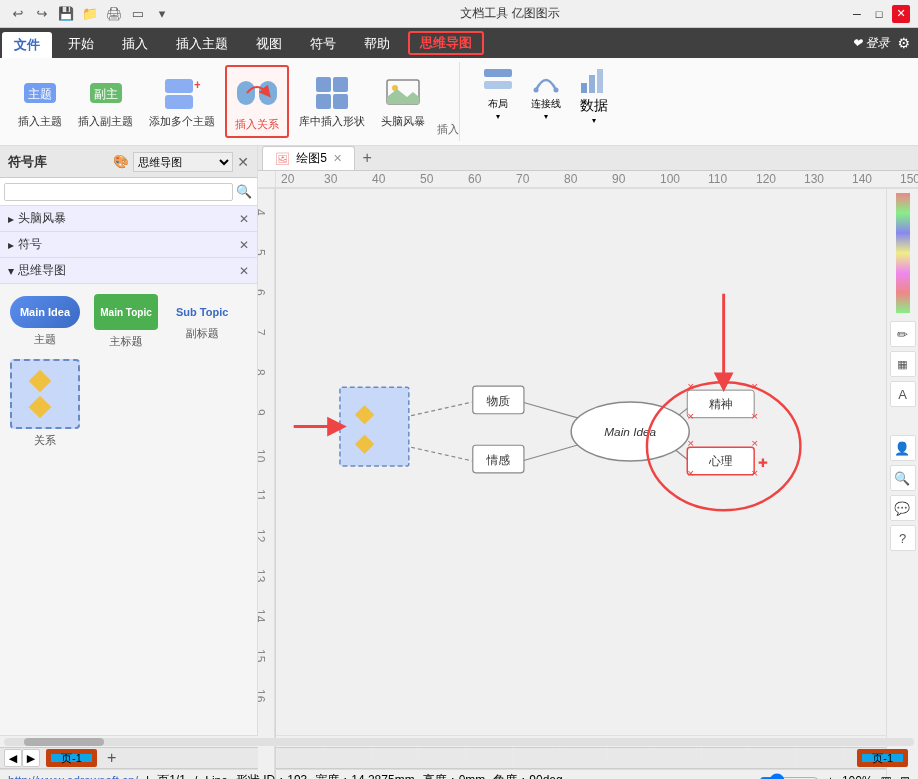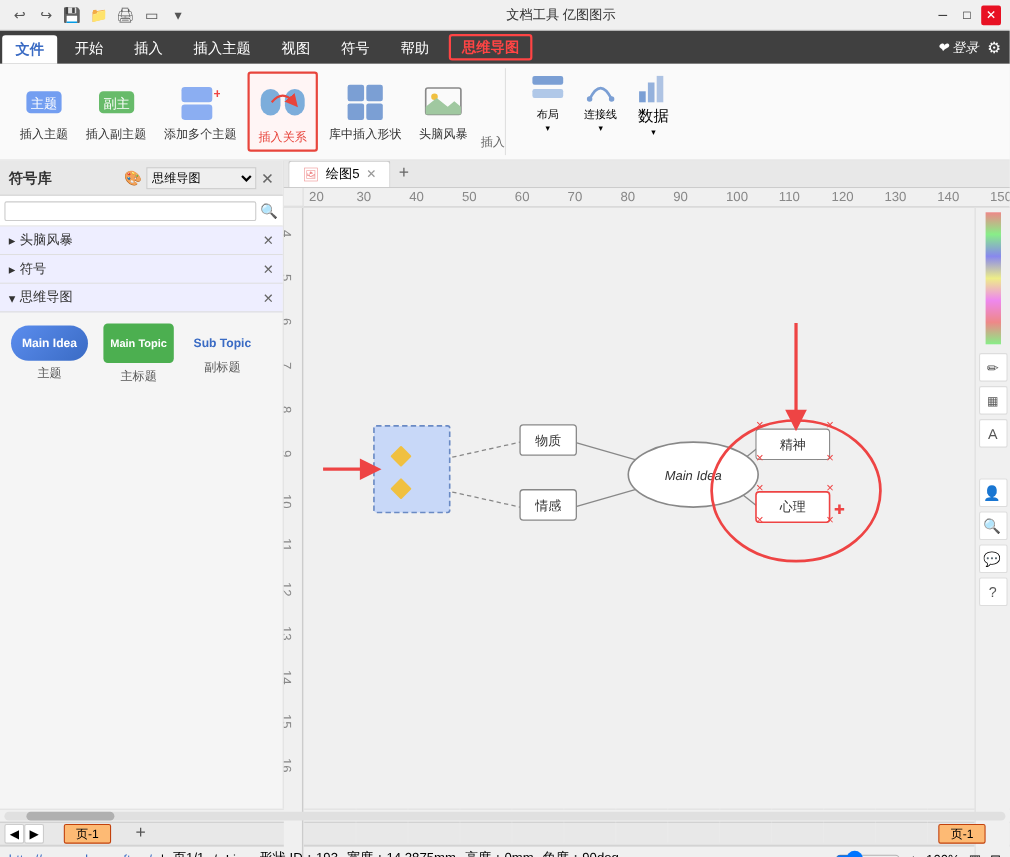--- a/index.html
+++ b/index.html
@@ -277,29 +277,29 @@
       border: 1px solid #ccc;
       border-radius: 2px;
       display: flex;
       align-items: center;
       justify-content: center;
       cursor: pointer;
       font-size: 11px;
     }
     .page-tab {
       height: 18px;
-      background: #fdba74;
-      border: 1px solid #c2410c;
+      background: #0ea5e9;
+      border: 5px solid #c2410c;
       border-radius: 2px;
       padding: 0 10px;
       display: flex;
       align-items: center;
       font-size: 11px;
       cursor: pointer;
-      margin: 0 18px;
+      margin: 0 6px;
     }
     .page-add-btn {
       width: 18px;
       height: 18px;
       background: none;
       border: none;
       font-size: 16px;
       cursor: pointer;
       display: flex;
       align-items: center;
@@ -503,20 +503,29 @@
         <div class="shape-item">
           <div class="shape-main-topic">Main Topic</div>
           <span class="shape-item-label">主标题</span>
         </div>
         <div class="shape-item">
           <div class="shape-sub-topic">Sub Topic</div>
           <span class="shape-item-label">副标题</span>
         </div>
       </div>
 
+      <div class="shape-row">
+        <div class="shape-item">
+          <div style="width:70px;height:70px;background:#c8d8f8;border:2px dashed #6a8ac4;border-radius:4px;display:flex;align-items:center;justify-content:center;position:relative;">
+            <div style="width:16px;height:16px;background:#f0c040;transform:rotate(45deg);position:absolute;top:12px;left:20px;"></div>
+            <div style="width:16px;height:16px;background:#f0c040;transform:rotate(45deg);position:absolute;bottom:12px;left:20px;"></div>
+          </div>
+          <span class="shape-item-label">关系</span>
+        </div>
+      </div>
     </div>
   </div>
 
   <div class="canvas-with-ruler">
 
     <div class="tab-bar">
       <div class="tab-item">
         <span class="tab-item-icon">🖼</span>
         <span>绘图5</span>
         <span class="tab-close">✕</span>

